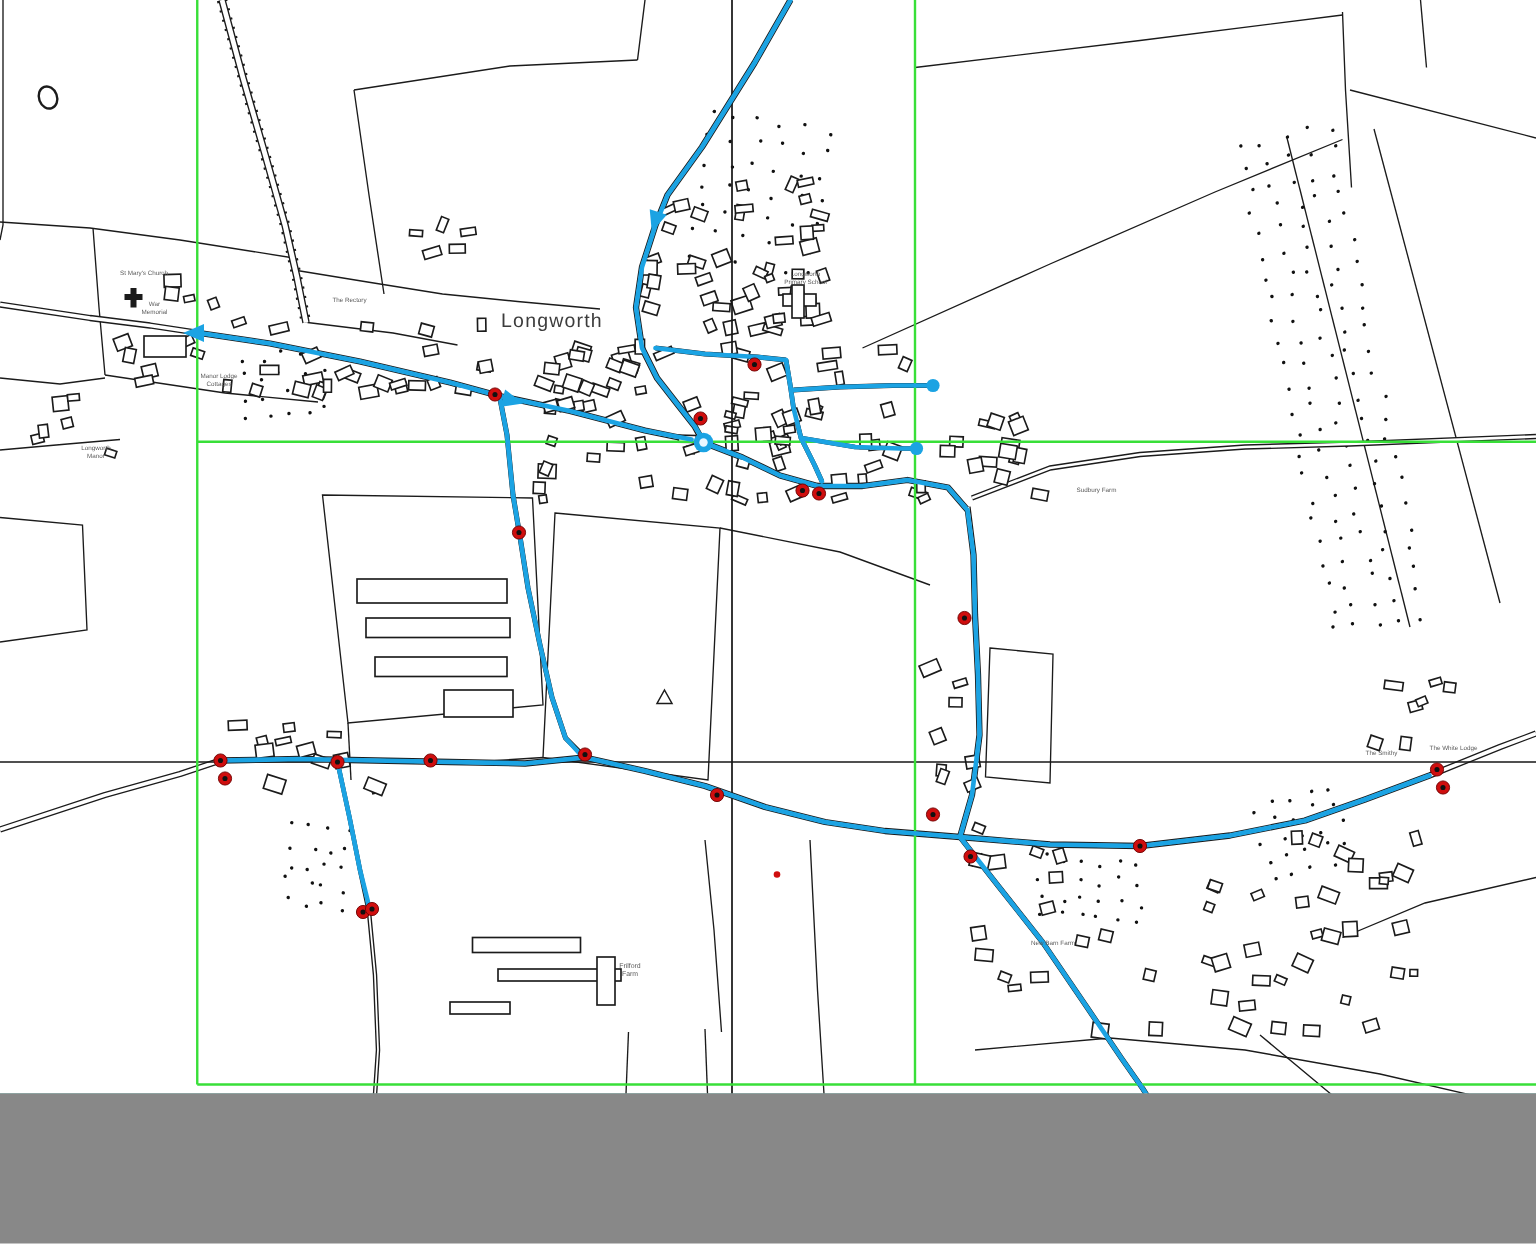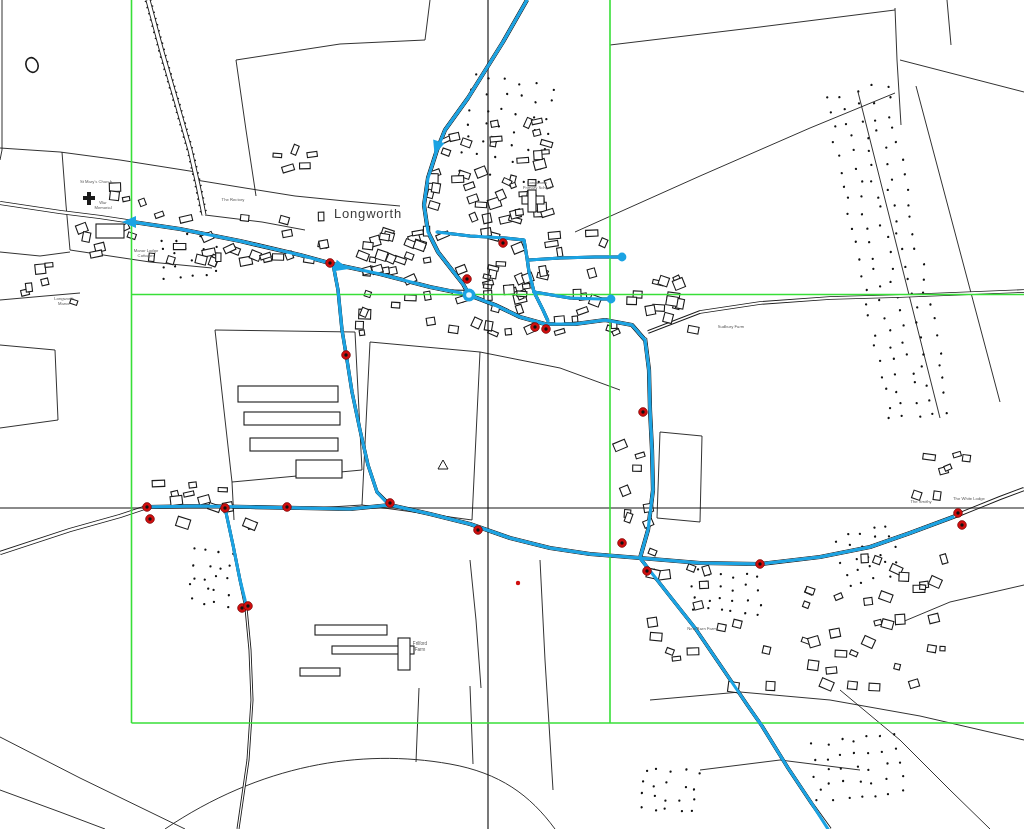--- a/index.html
+++ b/index.html
@@ -1,16 +1,16 @@
 <!DOCTYPE html>
 <html><head>
 <meta charset="utf-8">
 <style>
   html,body{margin:0;padding:0;background:#888;}
-  #viewport{width:1024px;height:829px;position:relative;background:#0f766e;overflow:hidden;}
+  #viewport{width:1024px;height:729px;position:relative;background:#0f766e;overflow:hidden;}
   svg{display:block;}
   text{font-family:"Liberation Sans",sans-serif;}
 </style>
 </head>
 <body>
 
 <div id="viewport">
   <svg id="map" width="1024" height="829" viewBox="0 0 1024 829" xmlns="http://www.w3.org/2000/svg">
       <rect x="0" y="0" width="1024" height="829" fill="#ffffff"></rect>
       <g>

